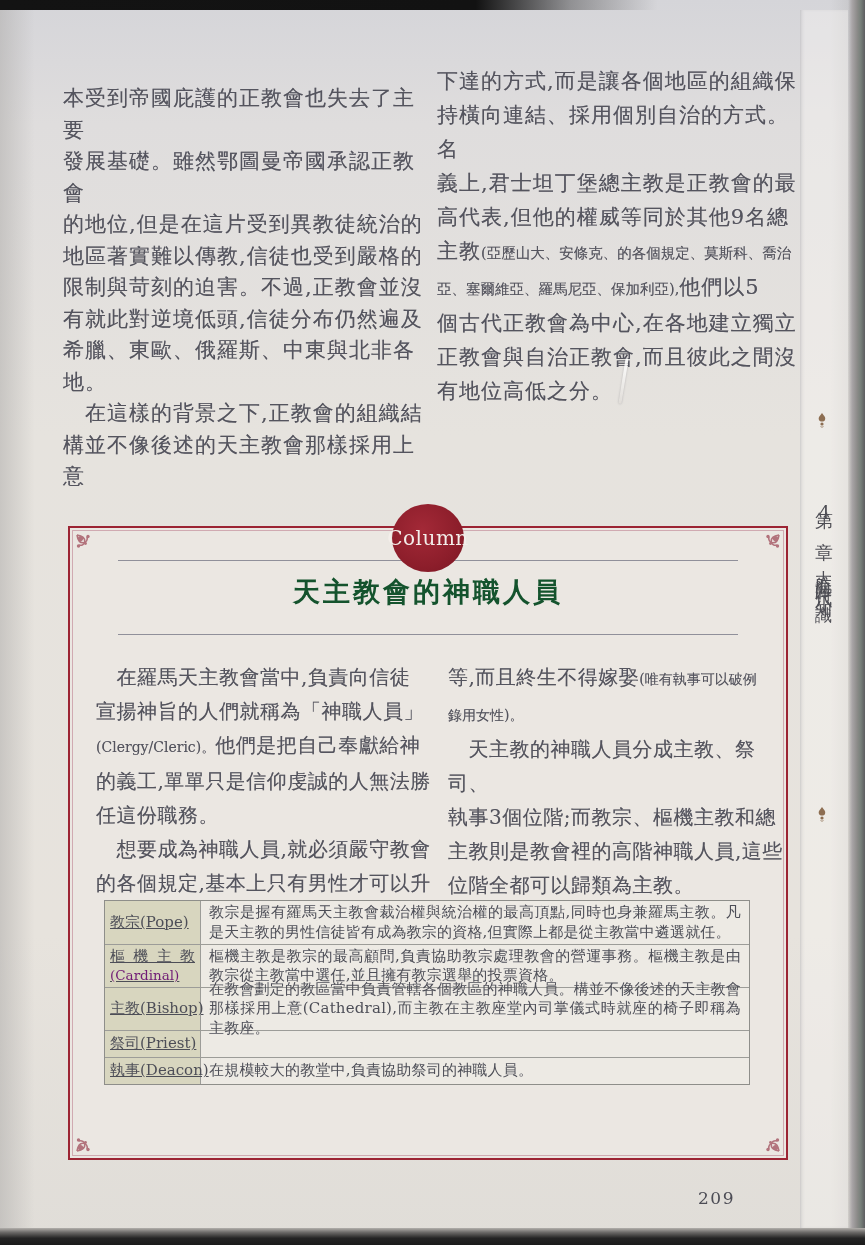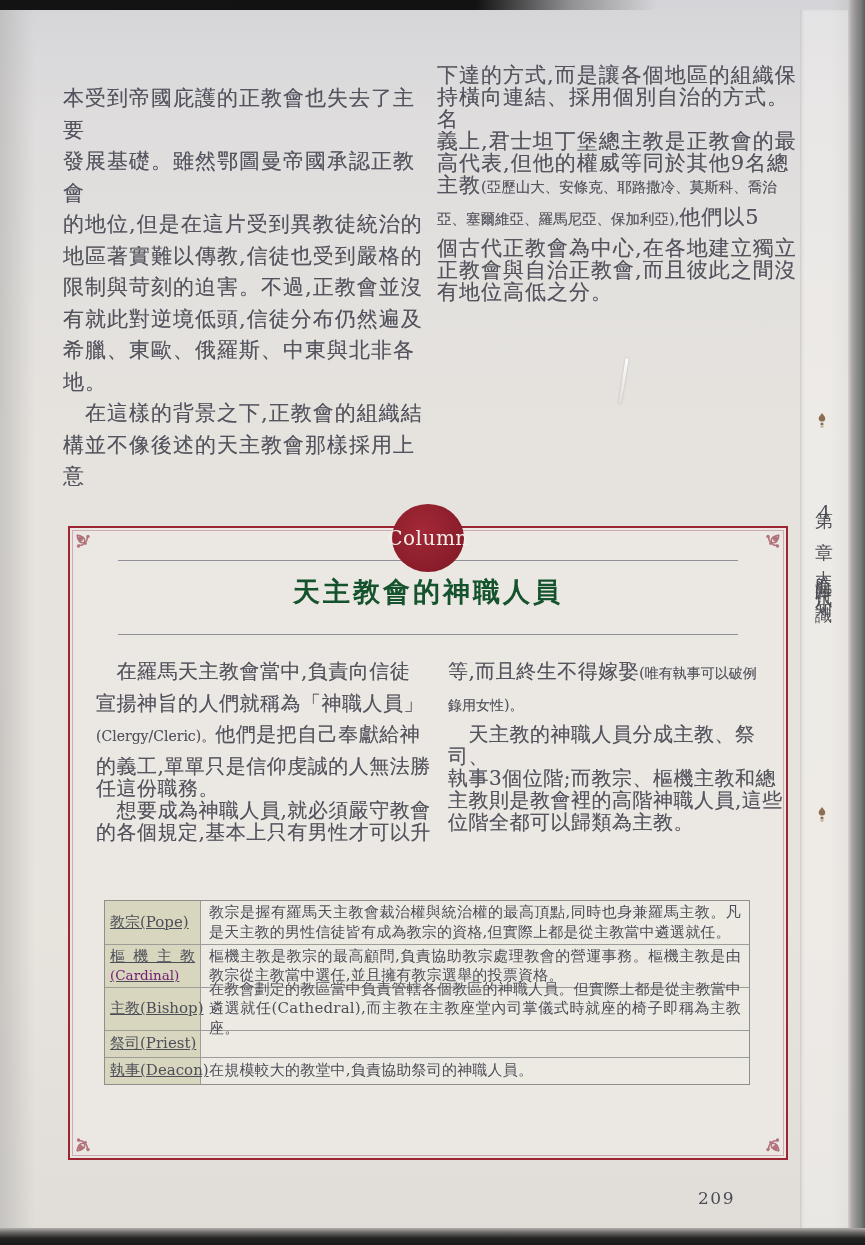--- a/index.html
+++ b/index.html
@@ -24,21 +24,21 @@
   .scan-artifact{position:absolute;left:622px;top:358px;width:3px;height:46px;
     transform:rotate(9deg);border-radius:2px;
     background:linear-gradient(to bottom,rgba(255,255,255,.95),rgba(210,205,200,.25));
     box-shadow:0 0 2px rgba(110,110,120,.45);}
 
   
   .article{position:absolute;top:64px;left:63px;width:735px;font-size:21px;line-height:31.5px;letter-spacing:1px;
     text-shadow:0 0 .5px rgba(84,84,94,.55);}
   .col-left{position:absolute;left:0;top:0;width:365px;margin-top:19px;}
   .col-right{position:absolute;left:374px;top:0;width:362px;}
-  .ln{min-height:31.5px;line-height:22px;}
+  .ln{min-height:31.5px;line-height:34px;}
   .sm{font-size:14.5px;letter-spacing:0;}
 
   
   .column-box{position:absolute;left:68px;top:526px;width:720px;height:634px;
     background:#ebe7e2;border:2px solid #9c2433;box-sizing:border-box;}
   .column-box::before{content:"";position:absolute;inset:2px;border:1px solid rgba(199,149,160,.75);pointer-events:none;}
   .corner{position:absolute;width:30px;height:30px;}
   .corner svg{display:block;width:30px;height:30px;}
   .corner.tl{left:4px;top:4px;}
   .corner.tr{right:4px;top:4px;transform:rotate(90deg);}
@@ -101,21 +101,21 @@
 限制與苛刻的迫害。不過,正教會並沒
 有就此對逆境低頭,信徒分布仍然遍及
 希臘、東歐、俄羅斯、中東與北非各地。
 　在這樣的背景之下,正教會的組織結
 構並不像後述的天主教會那樣採用上意</div>
   <div class="col-right" data-interactable="false">
     <div class="ln prewrap" data-interactable="false">下達的方式,而是讓各個地區的組織保
 持橫向連結、採用個別自治的方式。名
 義上,君士坦丁堡總主教是正教會的最
 高代表,但他的權威等同於其他9名總</div>
-    <div class="ln" data-interactable="false"><span data-interactable="false">主教</span><span class="sm" data-interactable="false">(亞歷山大、安條克、耶路撒冷、莫斯科、喬治</span></div>
+    <div class="ln" data-interactable="false"><span data-interactable="false">主教</span><span class="sm" data-interactable="false">(亞歷山大、安條克、的各個規定、莫斯科、喬治</span></div>
     <div class="ln" data-interactable="false"><span class="sm" data-interactable="false">亞、塞爾維亞、羅馬尼亞、保加利亞),</span><span data-interactable="false">他們以5</span></div>
     <div class="ln prewrap" data-interactable="false">個古代正教會為中心,在各地建立獨立
 正教會與自治正教會,而且彼此之間沒
 有地位高低之分。</div>
   </div>
 </div>
 
 <div class="scan-artifact" data-interactable="false"></div>
 
 <section class="column-box" data-interactable="false">
@@ -216,21 +216,21 @@
         </div>
       <div class="tdesc" data-interactable="false">
           <span data-interactable="false">樞機主教是教宗的最高顧問,負責協助教宗處理教會的營運事務。樞機主教是由教宗從主教當中選任,並且擁有教宗選舉的投票資格。</span>
         </div>
     </div>
     <div class="trow r2l" data-interactable="false">
       <div class="tlabel" data-interactable="false">
           <div class="l1" data-interactable="false">主教(Bishop)</div>
         </div>
       <div class="tdesc" data-interactable="false">
-          <span data-interactable="false">在教會劃定的教區當中負責管轄各個教區的神職人員。但實際上都是從主教當中遴選就任(Cathedral),而主教在主教座堂內司掌儀式時就座的椅子即稱為主教座。</span>
+          <span data-interactable="false">在教會劃定的教區當中負責管轄各個教區的神職人員。構並不像後述的天主教會那樣採用上意(Cathedral),而主教在主教座堂內司掌儀式時就座的椅子即稱為主教座。</span>
         </div>
     </div>
     <div class="trow r1l" data-interactable="false">
       <div class="tlabel" data-interactable="false">
           <div class="l1" data-interactable="false">祭司(Priest)</div>
         </div>
     </div>
     <div class="trow r1l" data-interactable="false">
       <div class="tlabel" data-interactable="false">
           <div class="l1" data-interactable="false">執事(Deacon)</div>

